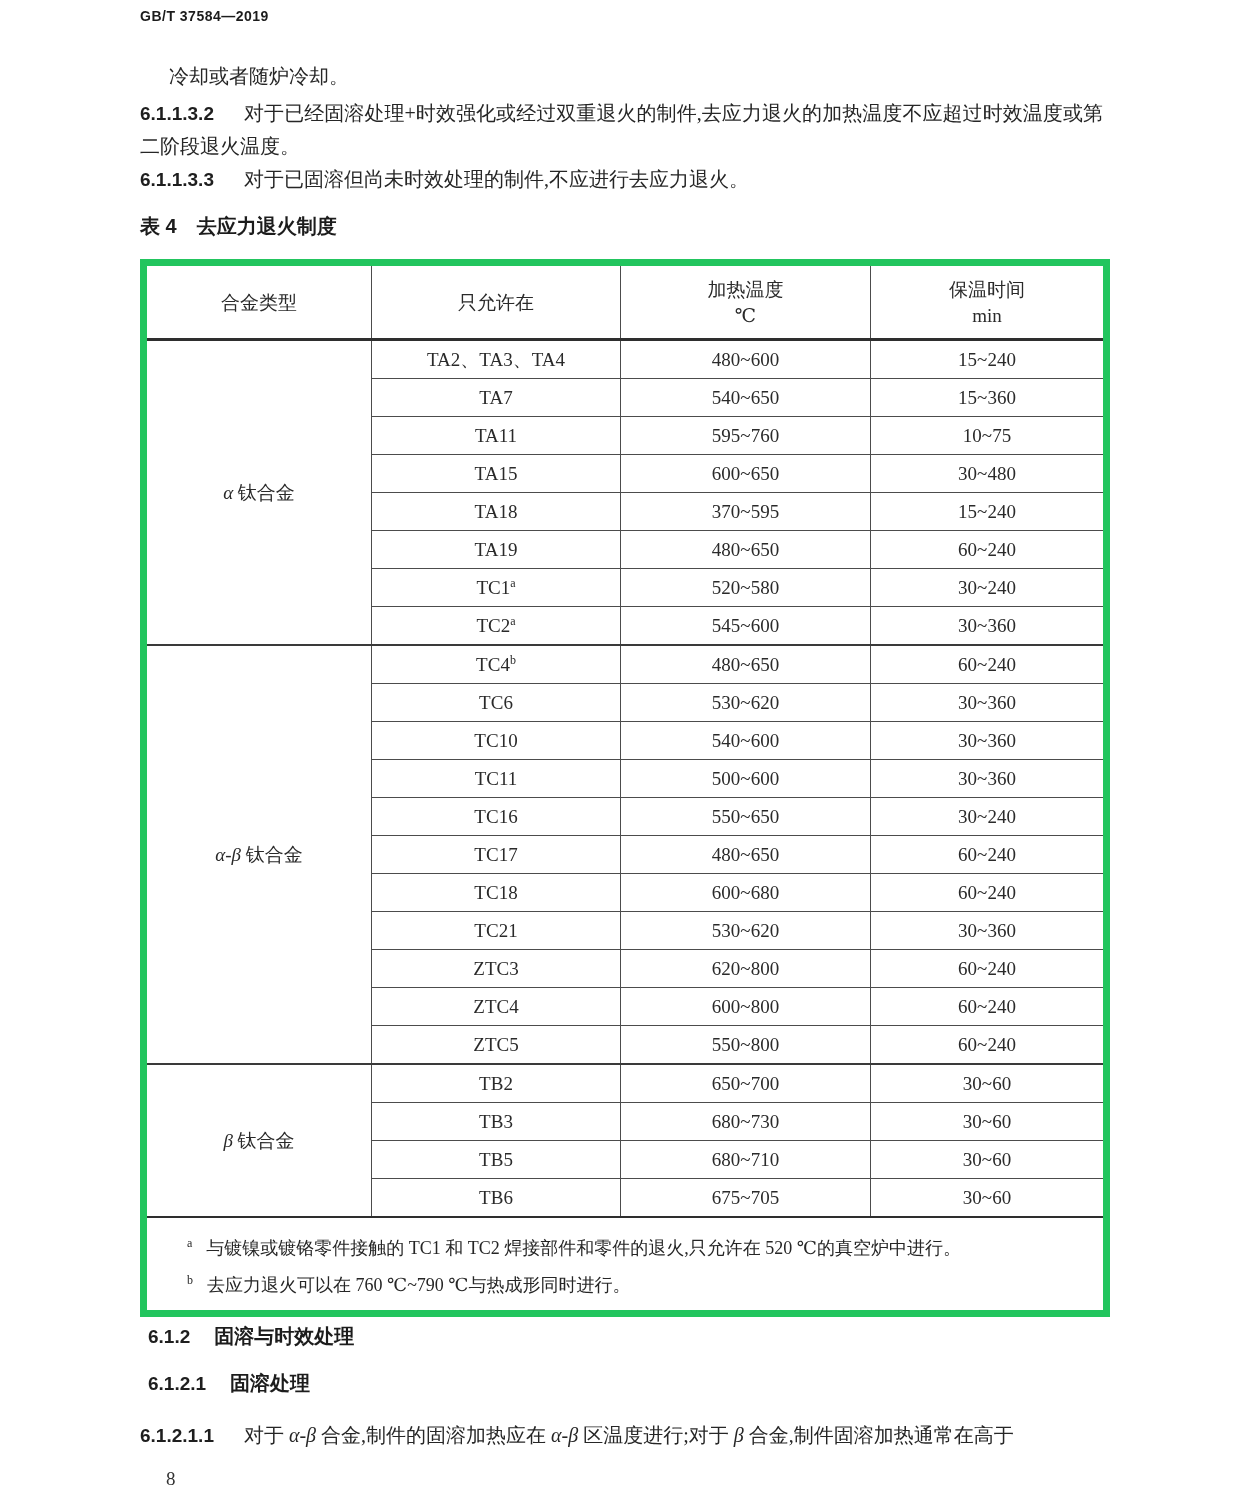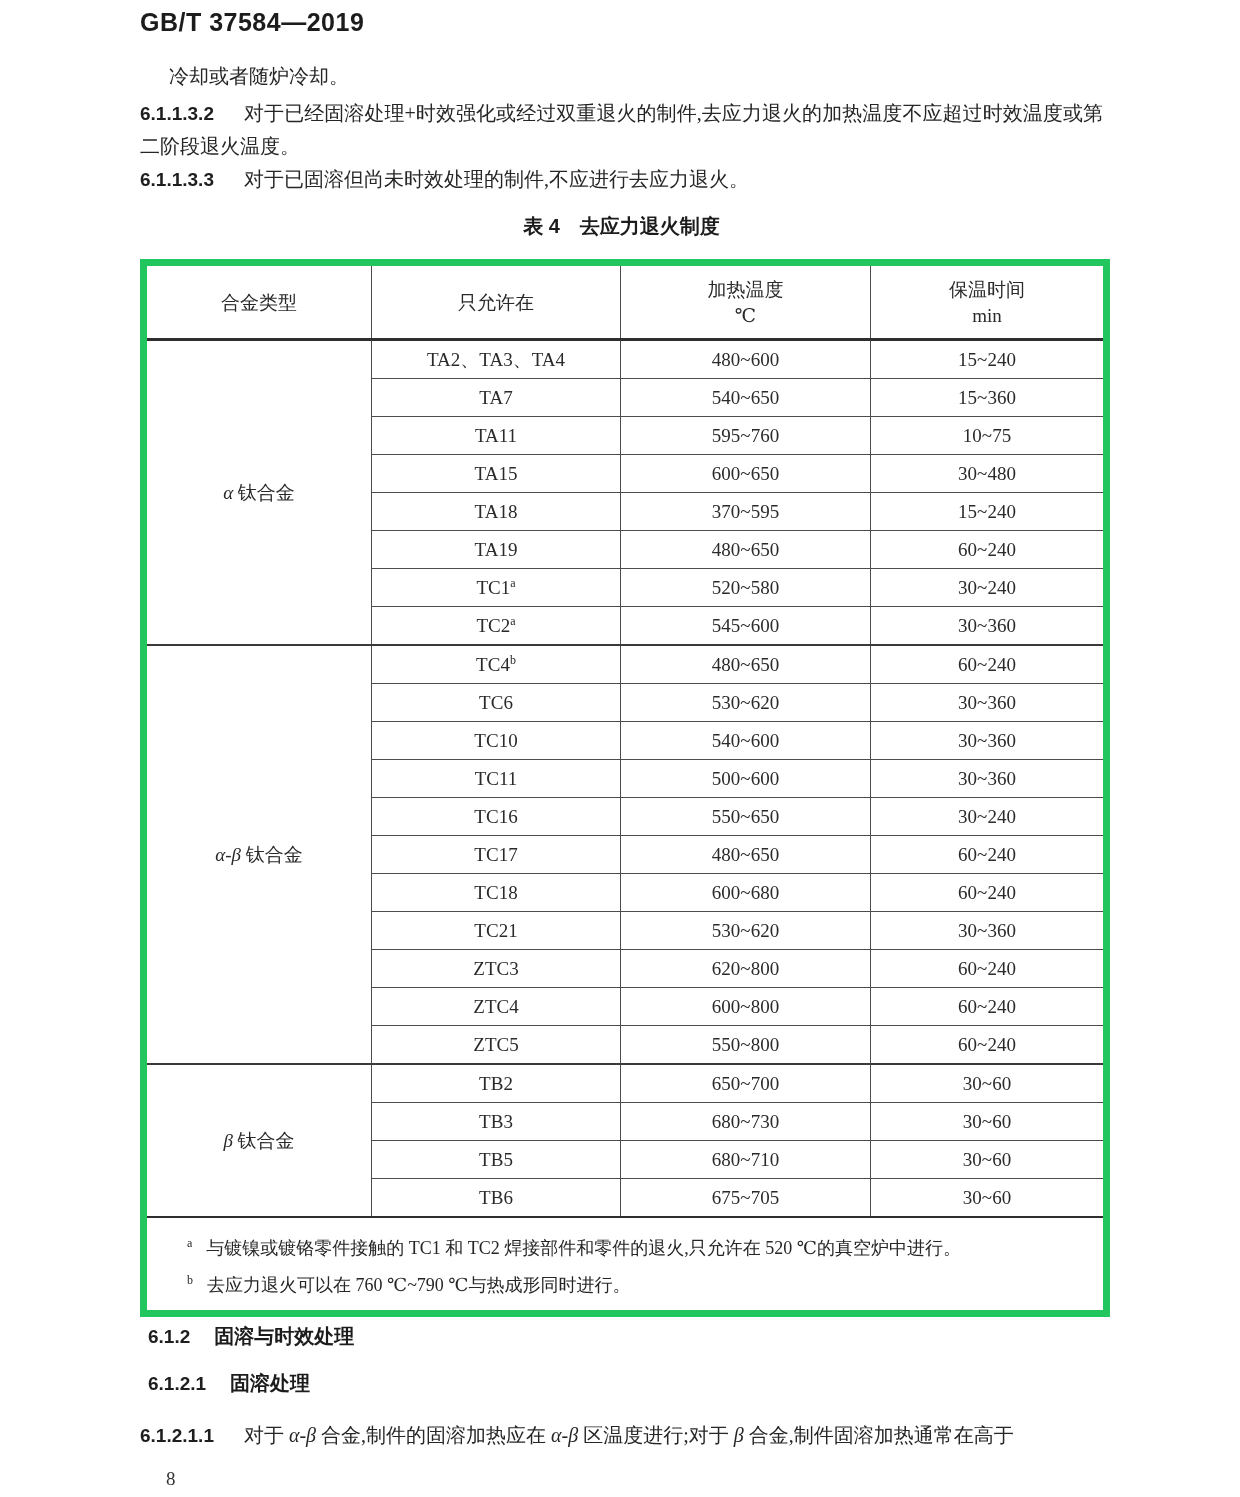--- a/index.html
+++ b/index.html
@@ -6,34 +6,34 @@
   body{
     width:1240px;height:1497px;position:relative;overflow:hidden;
     font-family:"Liberation Serif","DejaVu Serif",serif;
     color:#222222;
   }
   .abs{position:absolute;}
   
   .std-code{
     left:140px;top:8px;
     font-family:"Liberation Sans","DejaVu Sans",sans-serif;
-    font-weight:700;font-size:25px;letter-spacing:0.5px;color:#1c1c1c;text-align:right;
+    font-weight:700;font-size:14px;letter-spacing:0.5px;color:#1c1c1c;text-align:right;
   }
   
   .para{left:140px;width:963px;font-size:20px;line-height:33px;text-align:justify;color:#262626;}
   .clause-num{
     font-family:Liberation Sans, sans-serif;
     font-weight:600;font-size:19px;margin-right:30px;color:#1e1e1e;
   }
   .p-cooling{top:60px;margin-left:29px;}
   .p-6132{top:97px;}
   .p-6133{top:163px;}
   
   .tbl-caption{
-    left:140px;top:213px;width:963px;text-align:center;
+    left:140px;top:213px;width:963px;text-align:left;
     font-family:"Liberation Sans","DejaVu Sans",sans-serif;
     font-weight:700;font-size:20px;color:#1c1c1c;
   }
   .tbl-caption .cap-label{margin-right:20px;}
   
   table.t4{
     position:absolute;left:140px;top:259px;width:963px;
     border-collapse:collapse;table-layout:fixed;
     border:7px solid #22c55e;
   }

